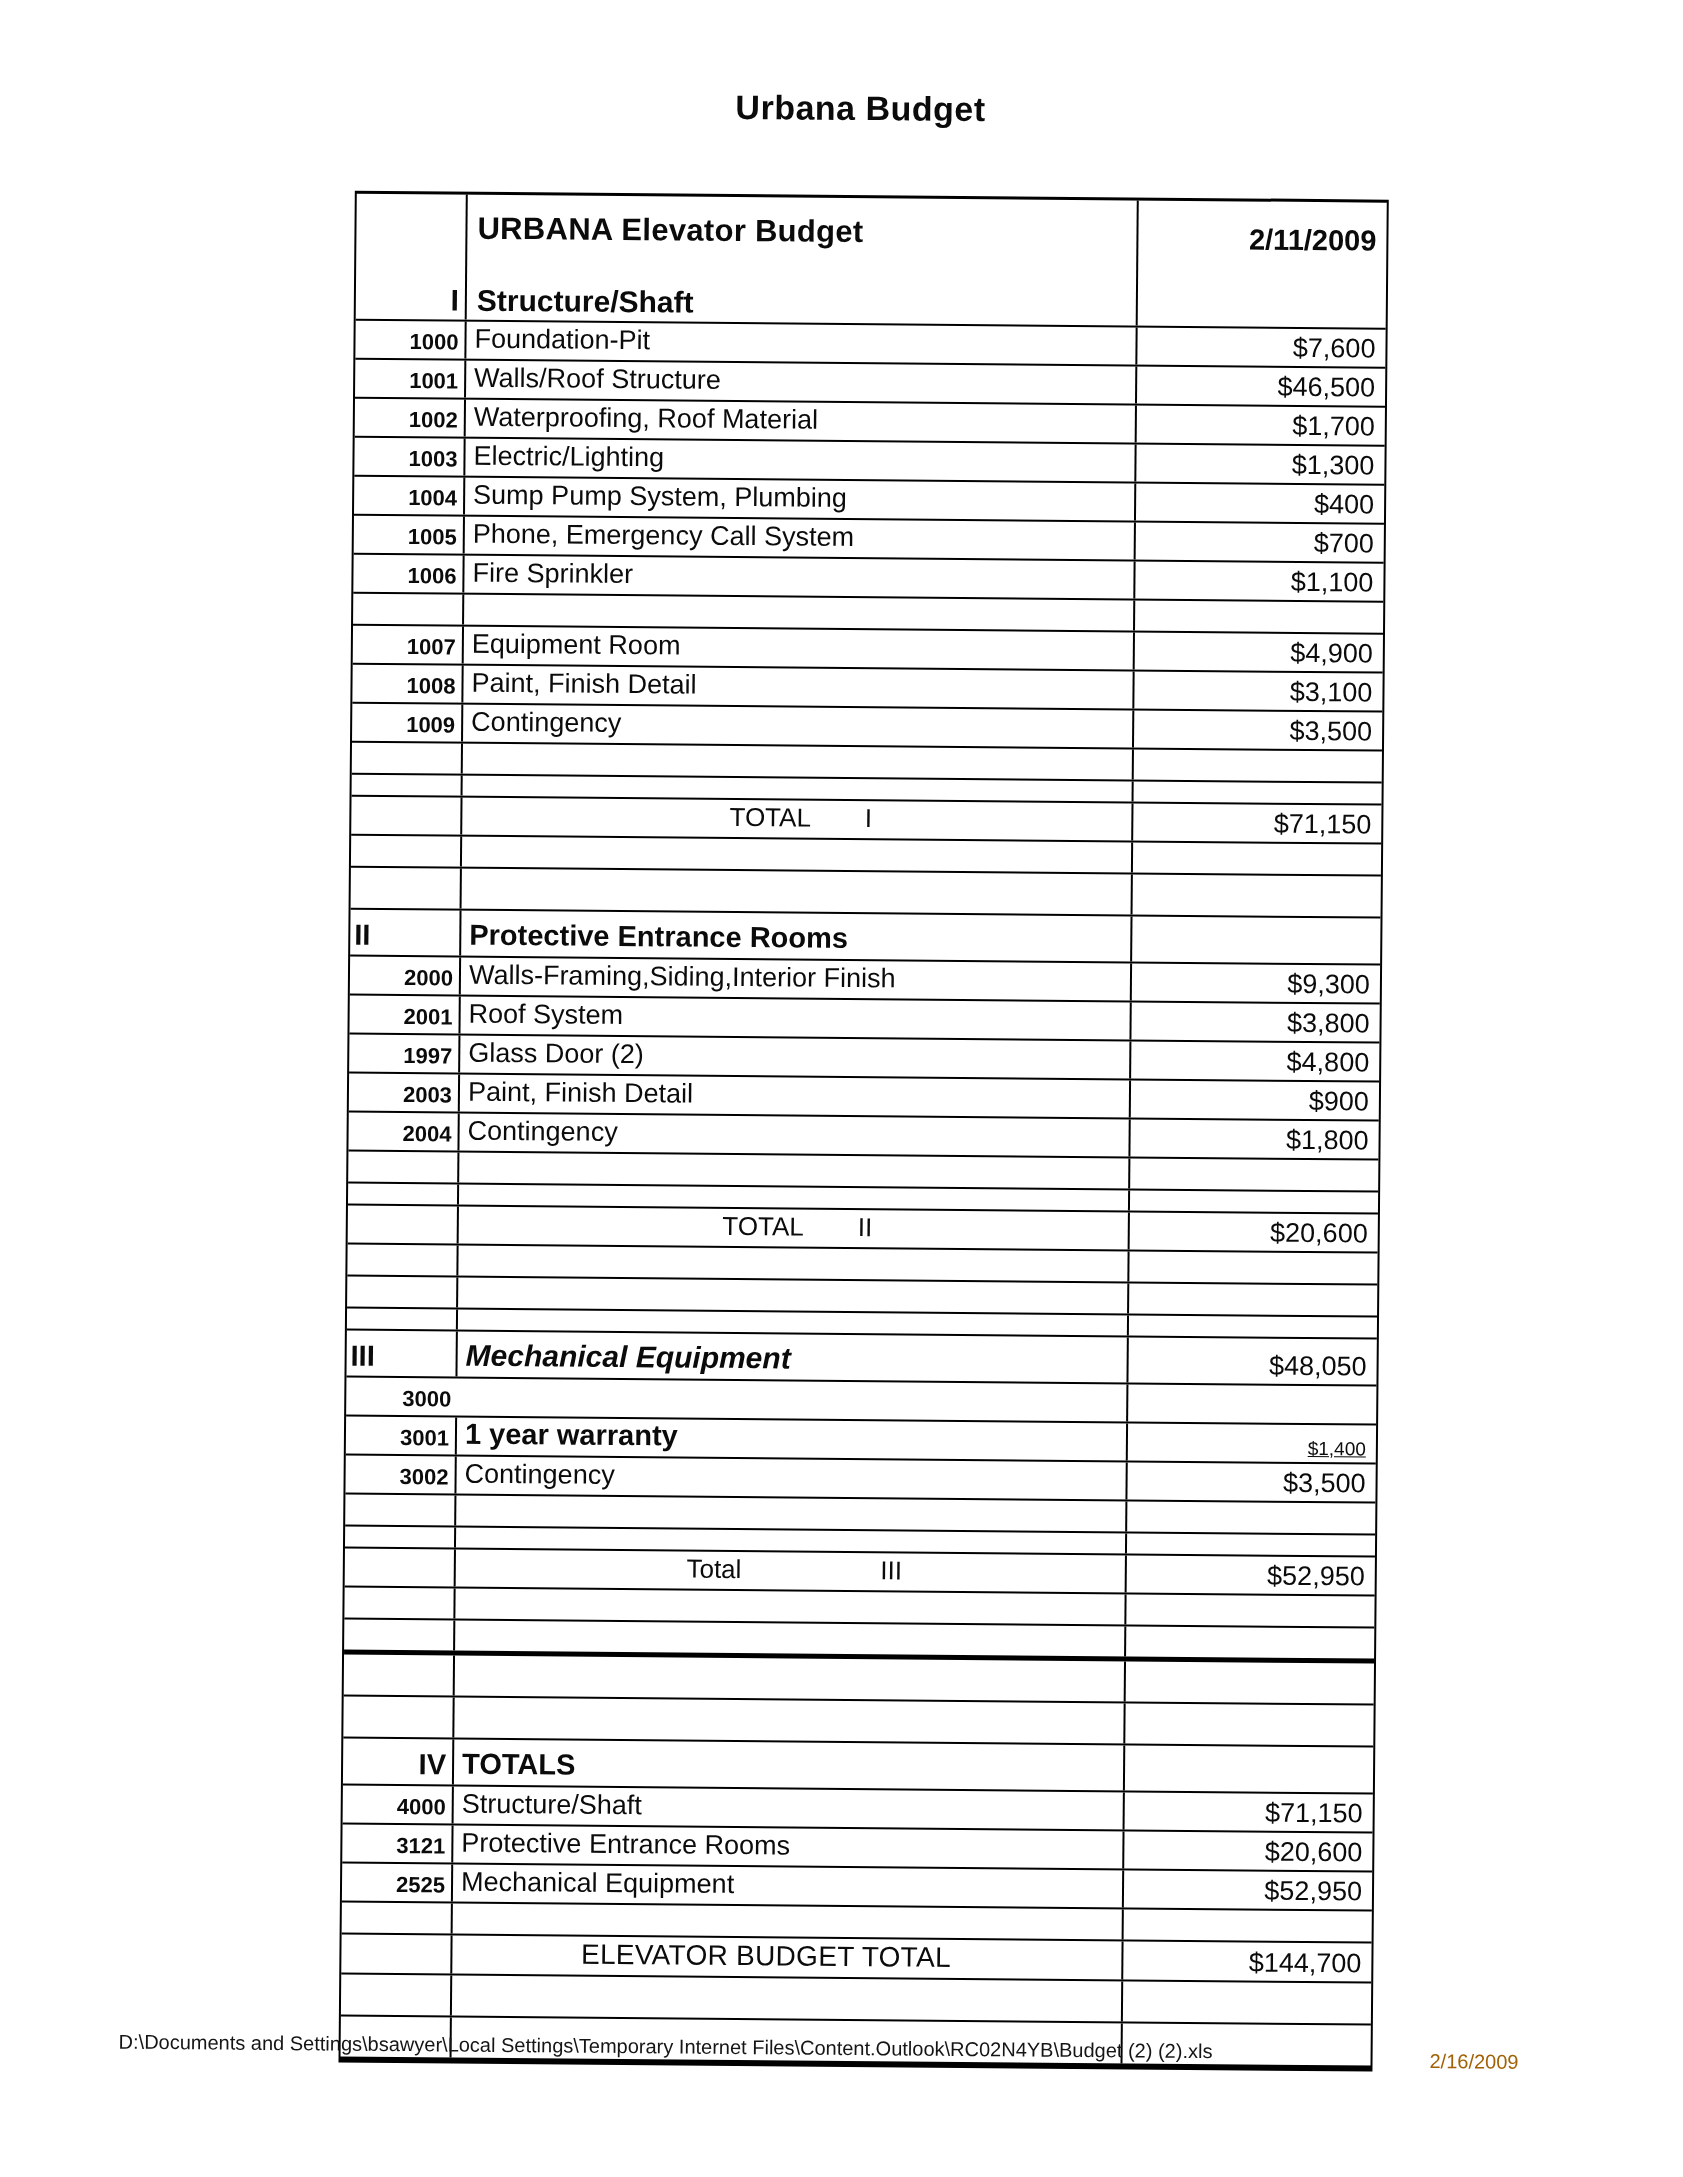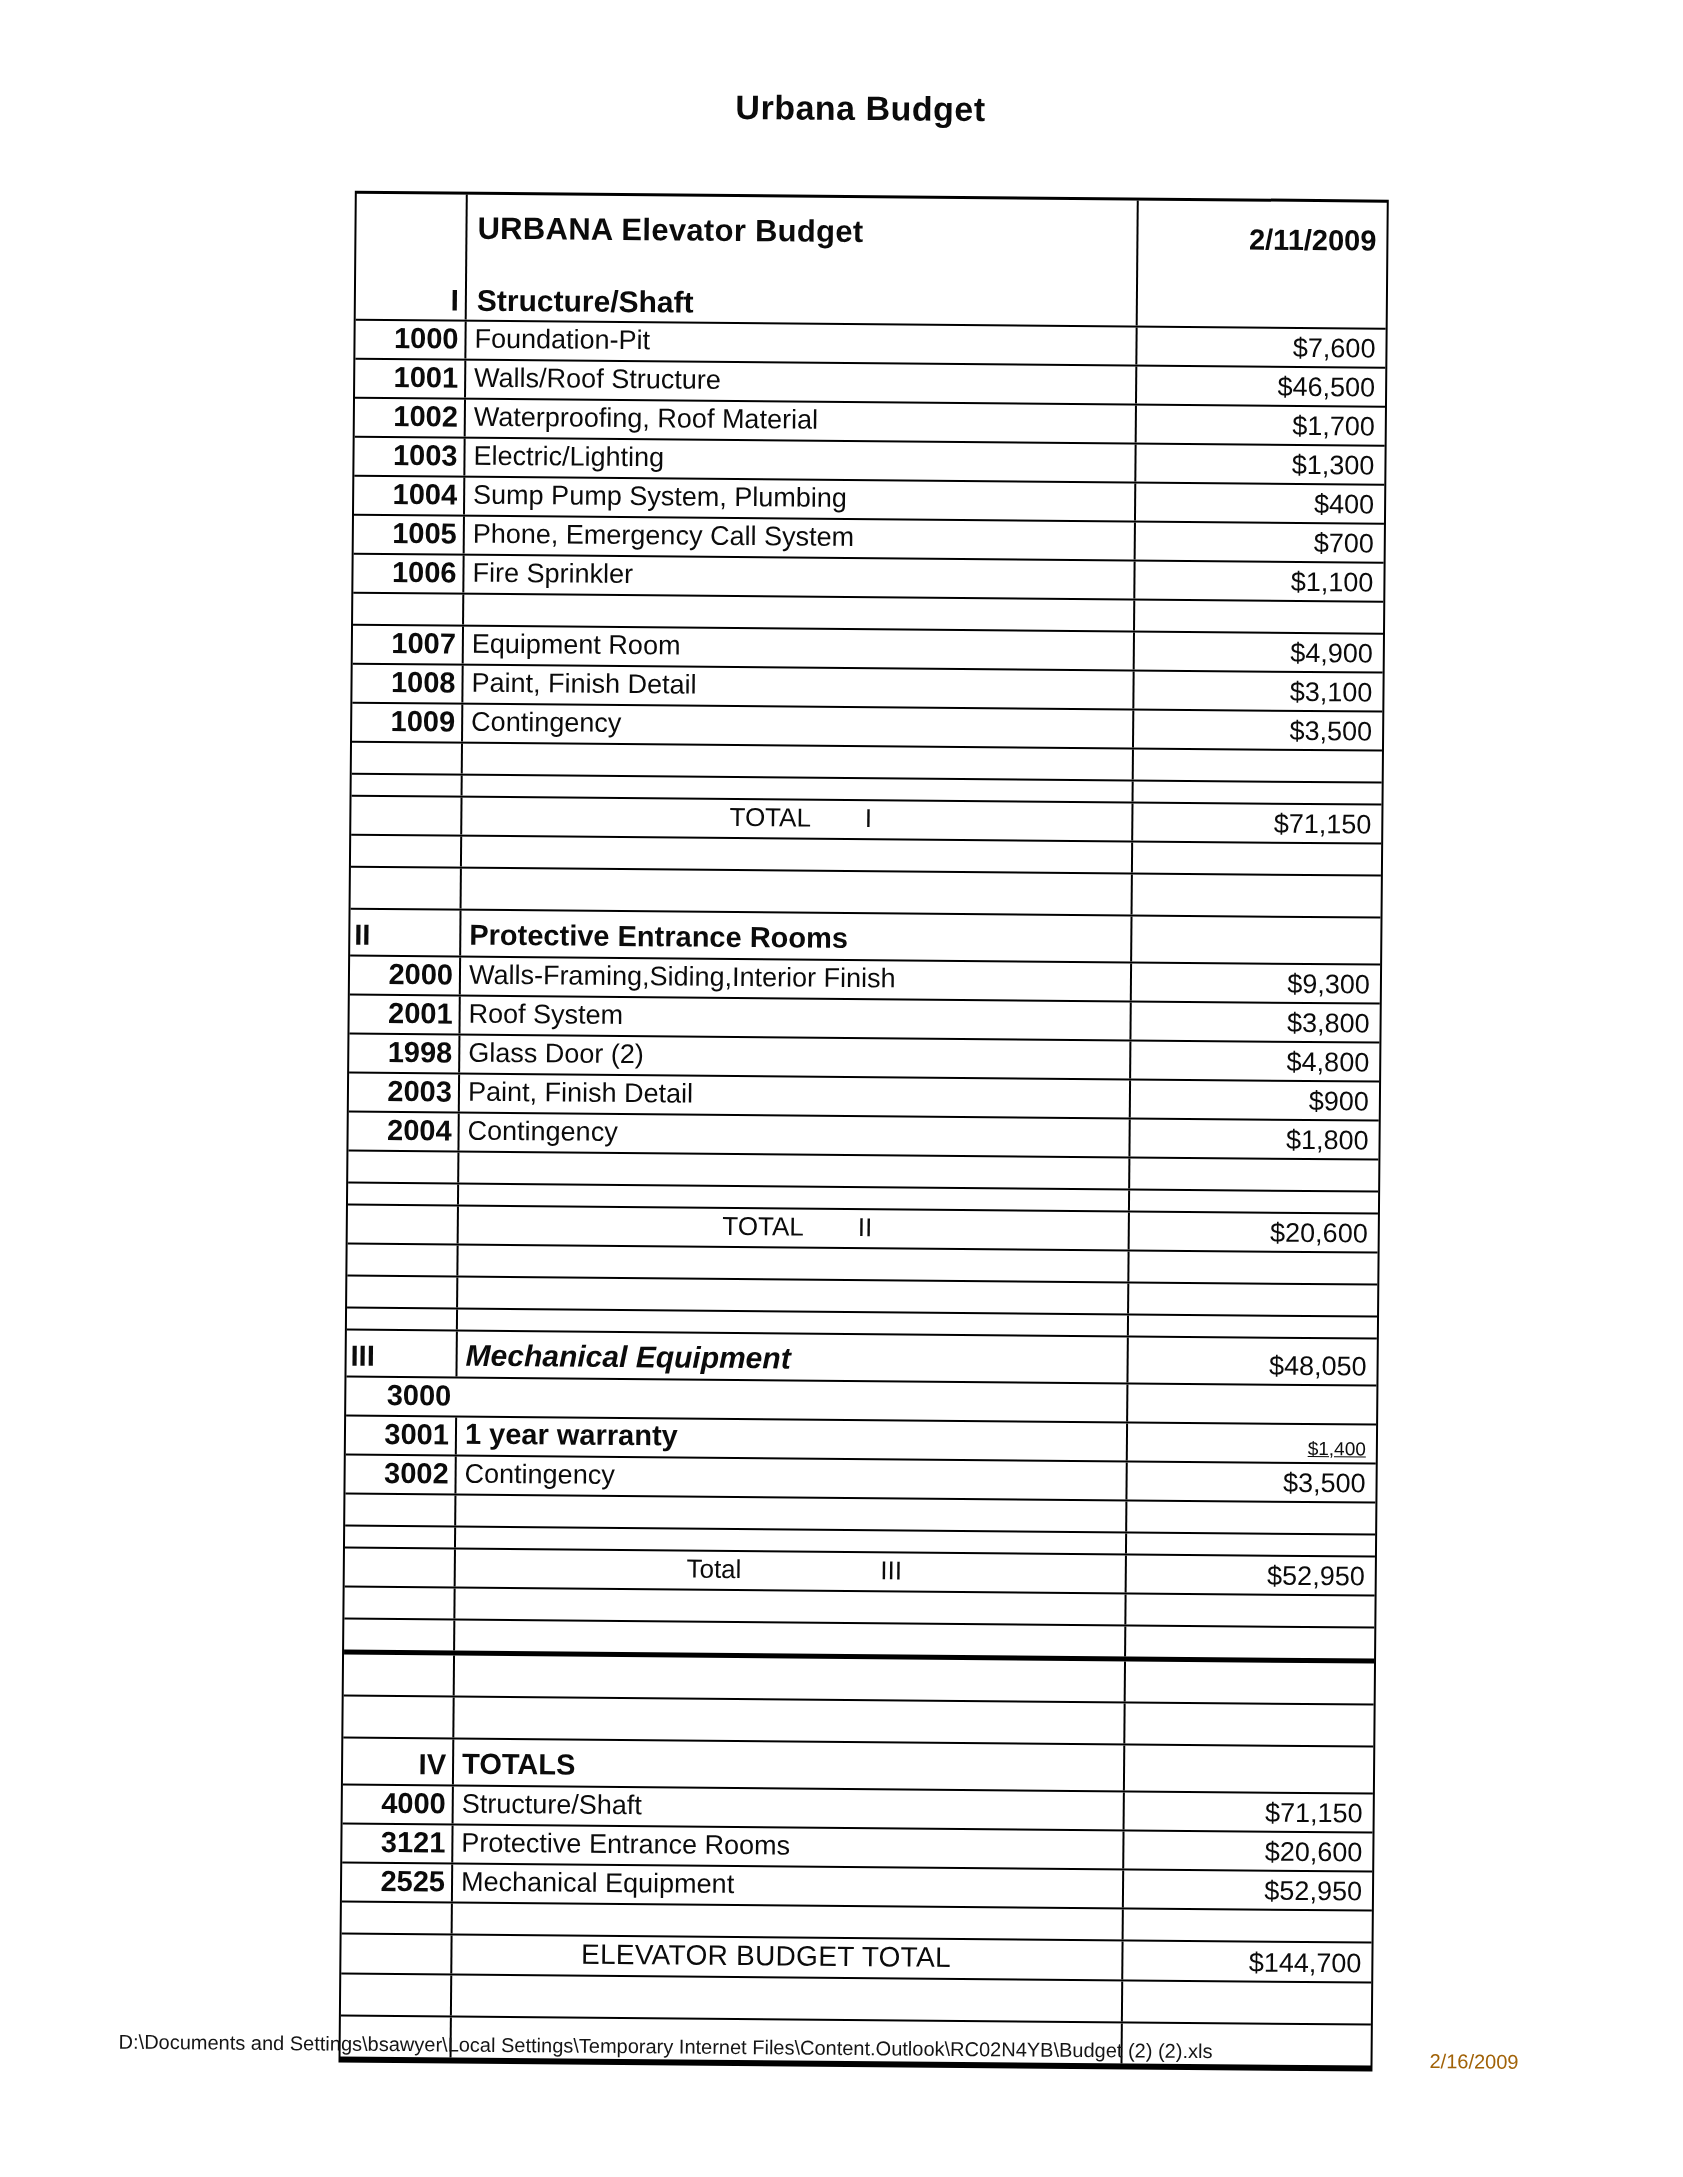--- a/index.html
+++ b/index.html
@@ -36,21 +36,21 @@
   }
   .grid{
     display:grid;
     grid-template-columns:111px 671px 248px;
   }
   .c1,.c2,.c3{
     display:flex;align-items:flex-end;
     min-width:0;
   }
   .c1{border-right:2px solid #000;justify-content:flex-end;padding:0 6px 3px 0;
-      font-weight:bold;font-size:29px;}
+      font-weight:bold;font-size:22px;}
   .c2{border-right:2px solid #000;padding:0 0 4px 8px;font-size:27px;}
   .c3{justify-content:flex-end;padding:0 10px 2px 0;font-size:27px;}
   
   .thead{
     height:125px;
     border-bottom:2px solid #000;
   }
   .thead .c2{
     flex-direction:column;align-items:stretch;
     justify-content:space-between;
@@ -280,21 +280,21 @@
           </div>
           <div class="c2">
             <span>Roof System</span>
           </div>
           <div class="c3">
             <span>$3,800</span>
           </div>
         </div>
         <div class="row grid item">
           <div class="c1">
-            <span>1998</span>
+            <span>1997</span>
           </div>
           <div class="c2">
             <span>Glass Door (2)</span>
           </div>
           <div class="c3">
             <span>$4,800</span>
           </div>
         </div>
         <div class="row grid item">
           <div class="c1">

